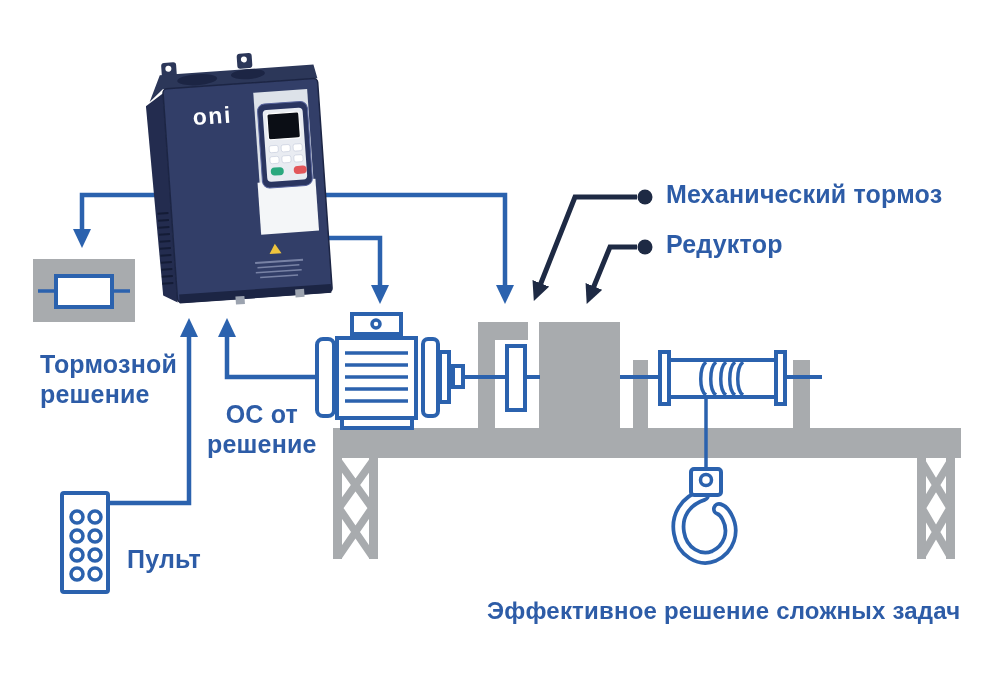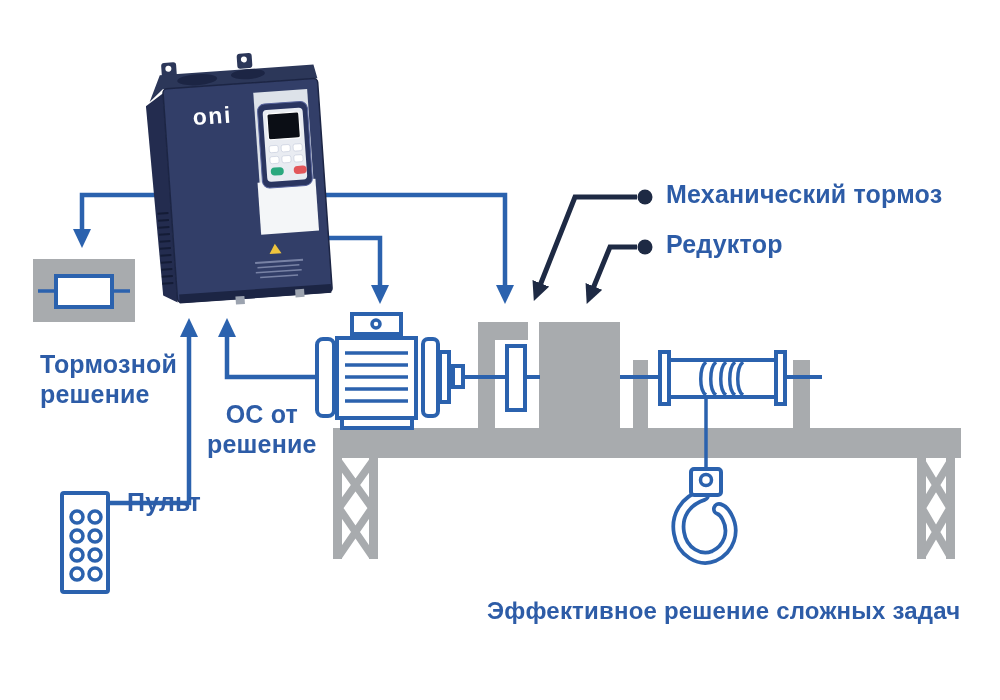--- a/index.html
+++ b/index.html
@@ -207,21 +207,21 @@
   <div class="lbl" style="left:40px;top:349px;">
     <span>Тормозной</span>
     <span>решение</span>
   </div>
 
   <div class="lbl" style="left:207px;top:399px;text-align:center;">
     <span>ОС от</span>
     <span>решение</span>
   </div>
 
-  <div class="lbl" style="left:127px;top:487px;">
+  <div class="lbl" style="left:127px;top:544px;">
     <span>Пульт</span>
   </div>
 
   <div class="lbl" style="left:666px;top:179px;">Механический тормоз</div>
 
   <div class="lbl" style="left:666px;top:229px;">Редуктор</div>
 
   <div class="lbl tagline" style="left:487px;top:595px;">Эффективное решение сложных задач</div>
 
 </div>

